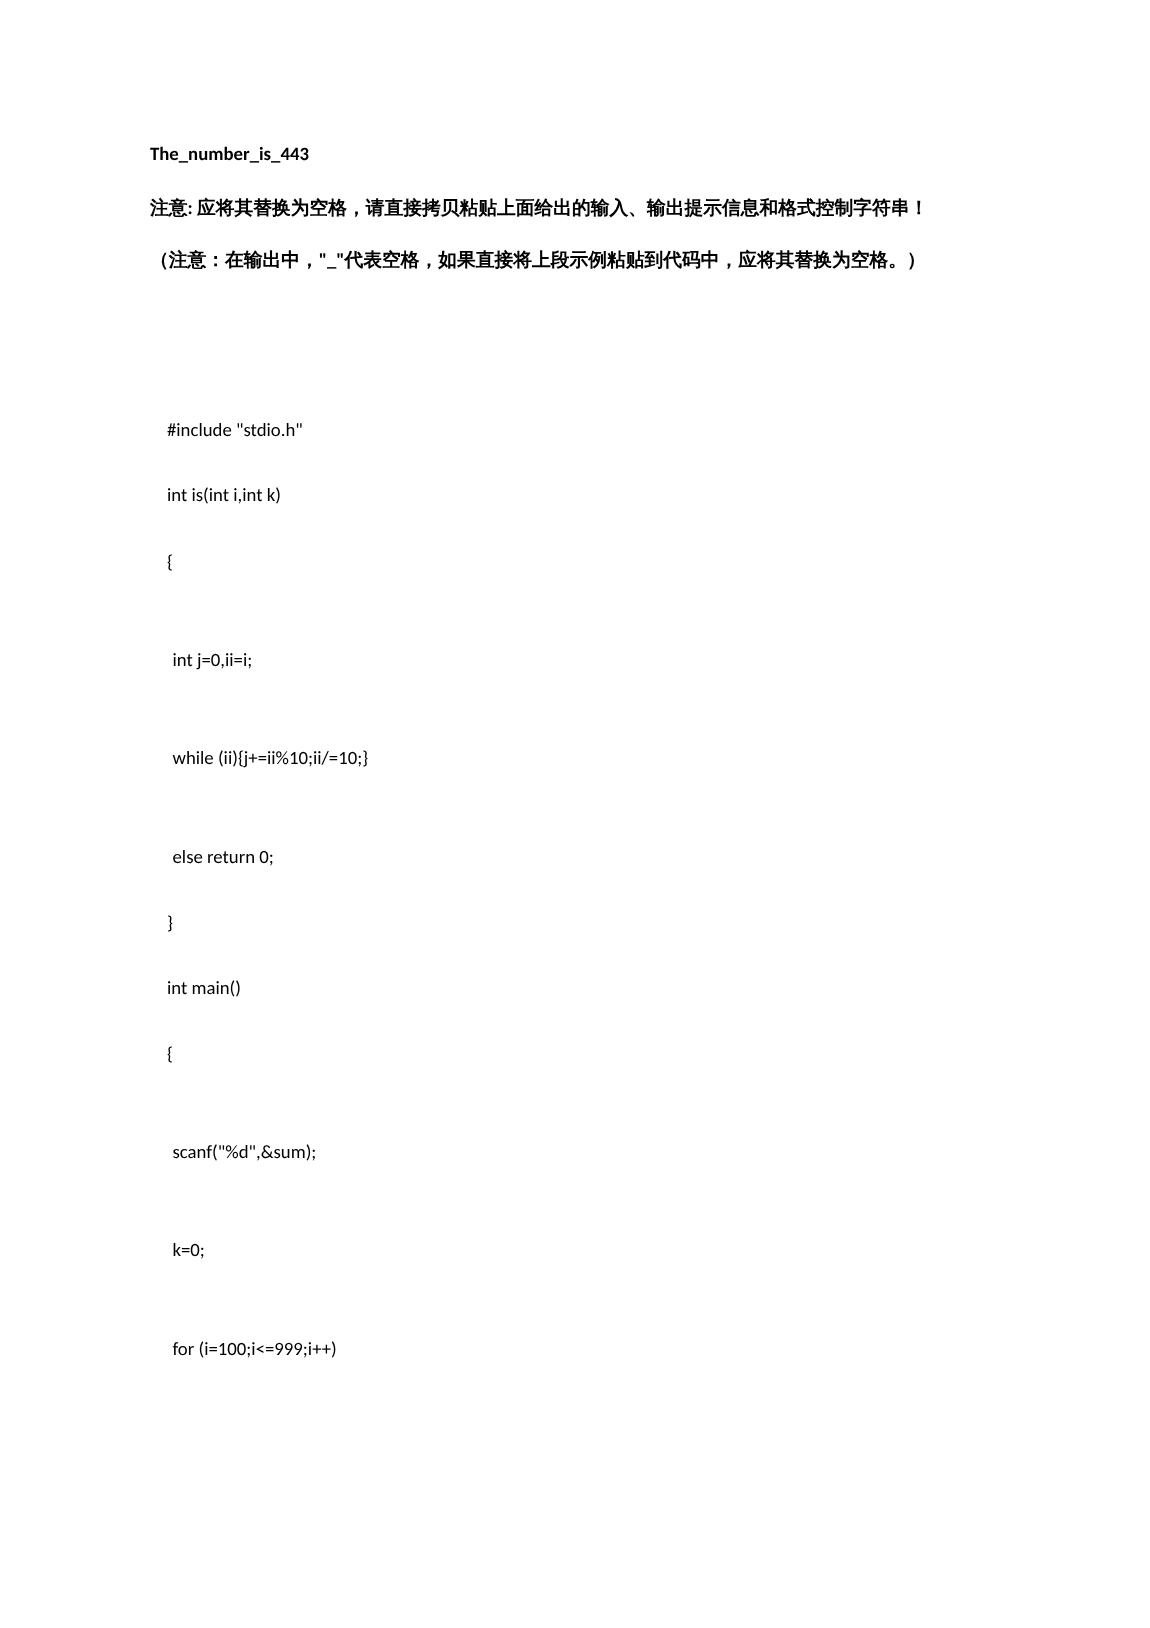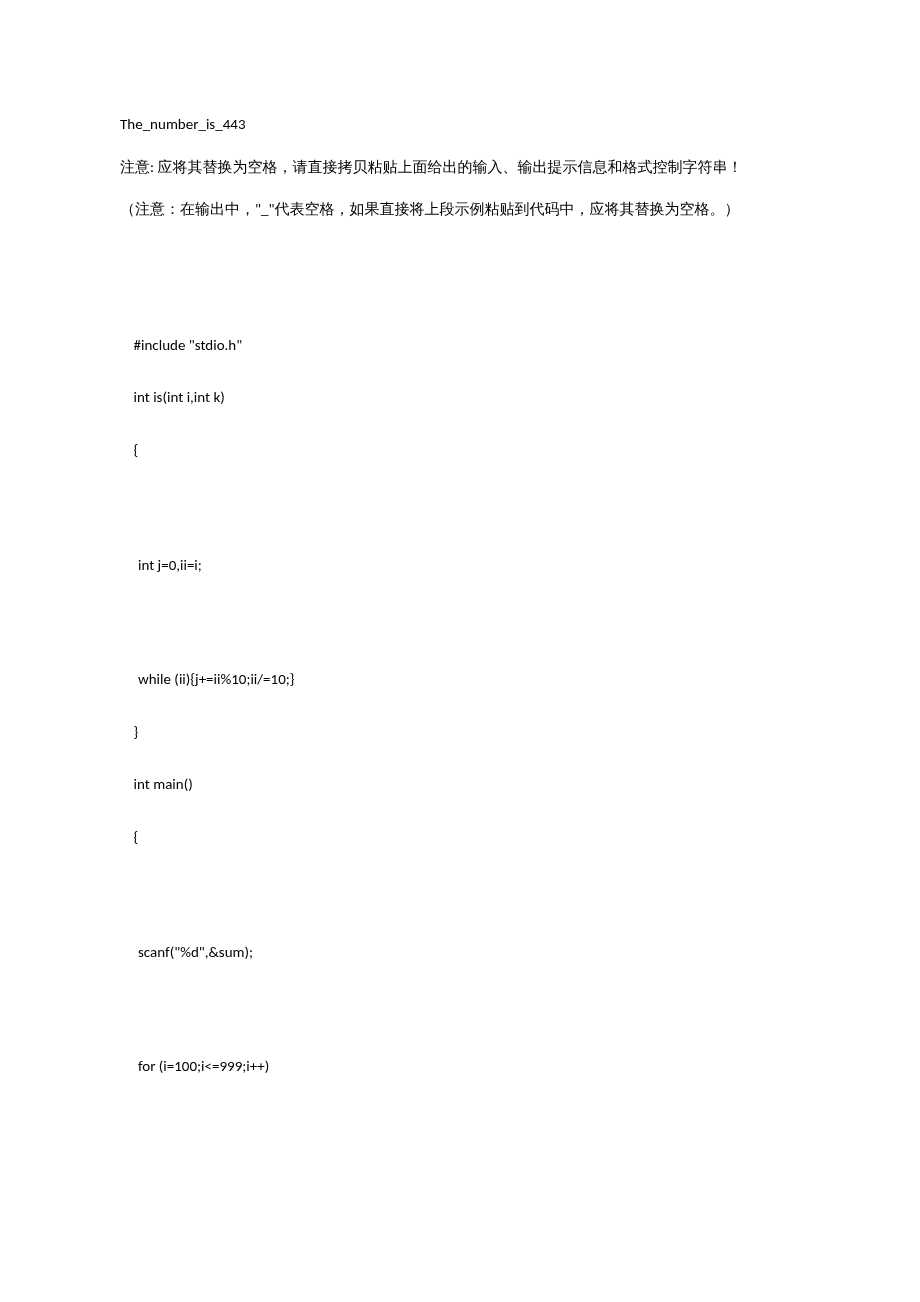--- a/index.html
+++ b/index.html
@@ -11,32 +11,32 @@
   }
   .page {
     padding: 110px 120px 80px 120px;
     color: #000000;
     font-size: 15px;
     line-height: 1.5;
   }
   .para {
     margin: 0 0 14px 0;
     line-height: 1.9;
+    font-weight: bold;
   }
   .code-block {
     margin: 0 0 6px 0;
     font-family: "Calibri", "Microsoft YaHei", sans-serif;
     font-size: 15px;
     line-height: 1.75;
     white-space: pre;
   }
   .indent {
     padding-left: 18px;
     display: block;
-    margin-top: 36px;
   }
   .spacer-med { height: 34px; }
 </style>
 </head>
 <body>
 
 <div class="page">
 
   <p class="para">The_number_is_443</p>
 
@@ -48,24 +48,26 @@
 
 
   <div class="spacer-med"></div>
 
   <div class="code-block">
     <span>#include "stdio.h"</span><br>
     <span>int is(int i,int k)</span><br>
     <span>{</span><br>
     <span class="indent">int j=0,ii=i;</span>
     <span class="indent">while (ii){j+=ii%10;ii/=10;}</span>
+    <span class="indent">else return 0;</span>
     <span>}</span><br>
     <span>int main()</span><br>
     <span>{</span><br>
     <span class="indent">scanf("%d",&amp;sum);</span>
+    <span class="indent">k=0;</span>
     <span class="indent">for (i=100;i&lt;=999;i++)</span>
     
     
     
     <span class="indent"></span>
     
     
   </div>
 
 </div>

